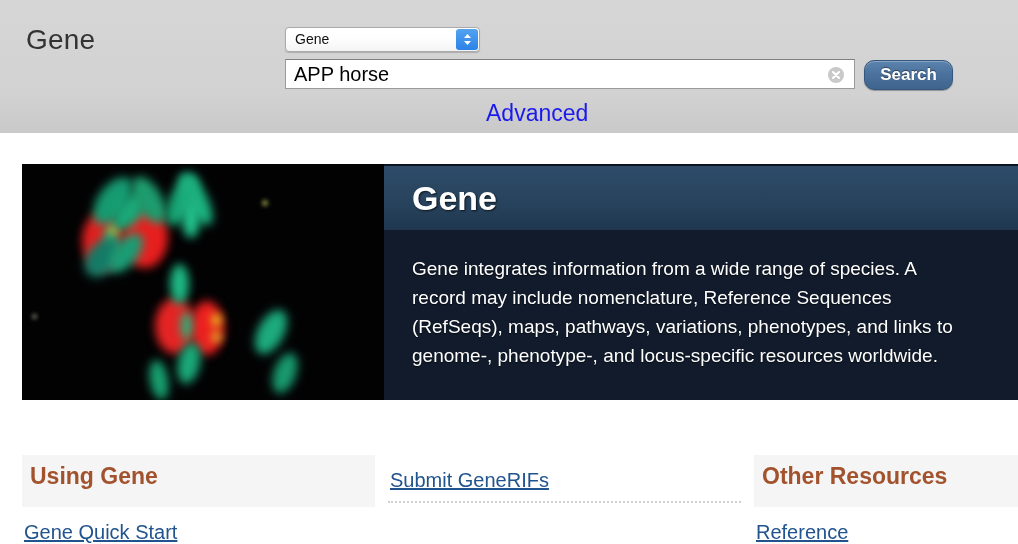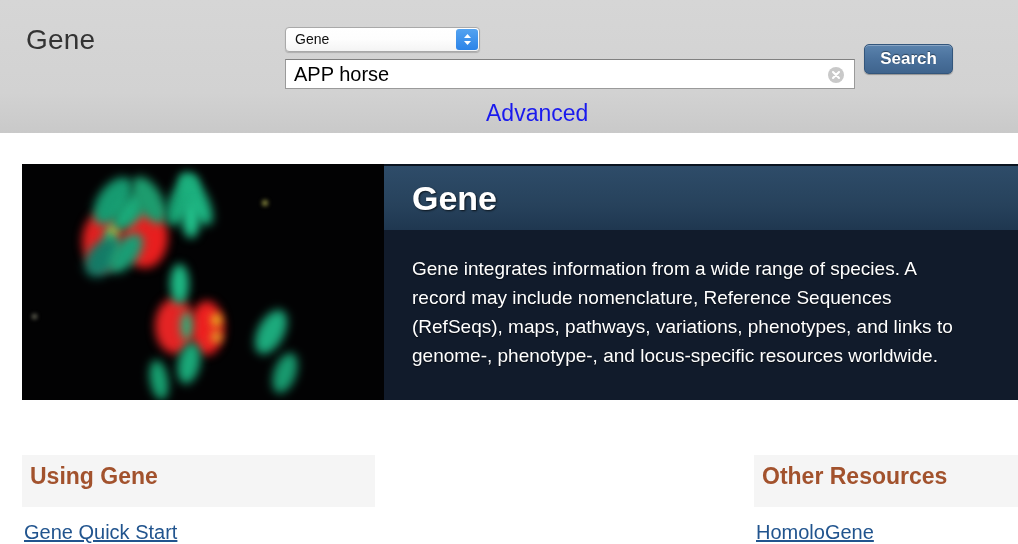--- a/index.html
+++ b/index.html
@@ -91,24 +91,24 @@
     right: 9px;
     top: 6px;
     width: 18px;
     height: 18px;
   }
 
   
   .search-button {
     position: absolute;
     left: 864px;
-    top: 44px;
+    top: 60px;
     width: 89px;
     height: 30px;
-    border-radius: 5px;
+    border-radius: 10px;
     background: linear-gradient(to bottom, #5b83ad 0%, #4a719c 50%, #3f648d 100%);
     border: 1px solid #33567c;
     box-shadow: 0 1px 1px rgba(0,0,0,0.3), inset 0 1px 0 rgba(255,255,255,0.28);
     color: #ffffff;
     font-size: 17px;
     font-weight: bold;
     display: flex;
     align-items: center;
     justify-content: center;
     text-shadow: 0 -1px 1px rgba(0,0,0,0.45);
@@ -286,22 +286,25 @@
 <div class="columns">
 
   <div class="column">
     <div class="col-heading">Using Gene</div>
     <div class="col-link-row">
       <a class="col-link" href="#">Gene Quick Start</a>
     </div>
   </div>
 
   <div class="column">
+    <div class="col-link-row">
+      <a class="col-link" href="#">Submit GeneRIFs</a>
+    </div>
   </div>
 
   <div class="column">
     <div class="col-heading">Other Resources</div>
     <div class="col-link-row">
-      <a class="col-link" href="#">HomoloGene</a>
+      <a class="col-link" href="#">Reference</a>
     </div>
   </div>
 
 </div>
 
 </body></html>

